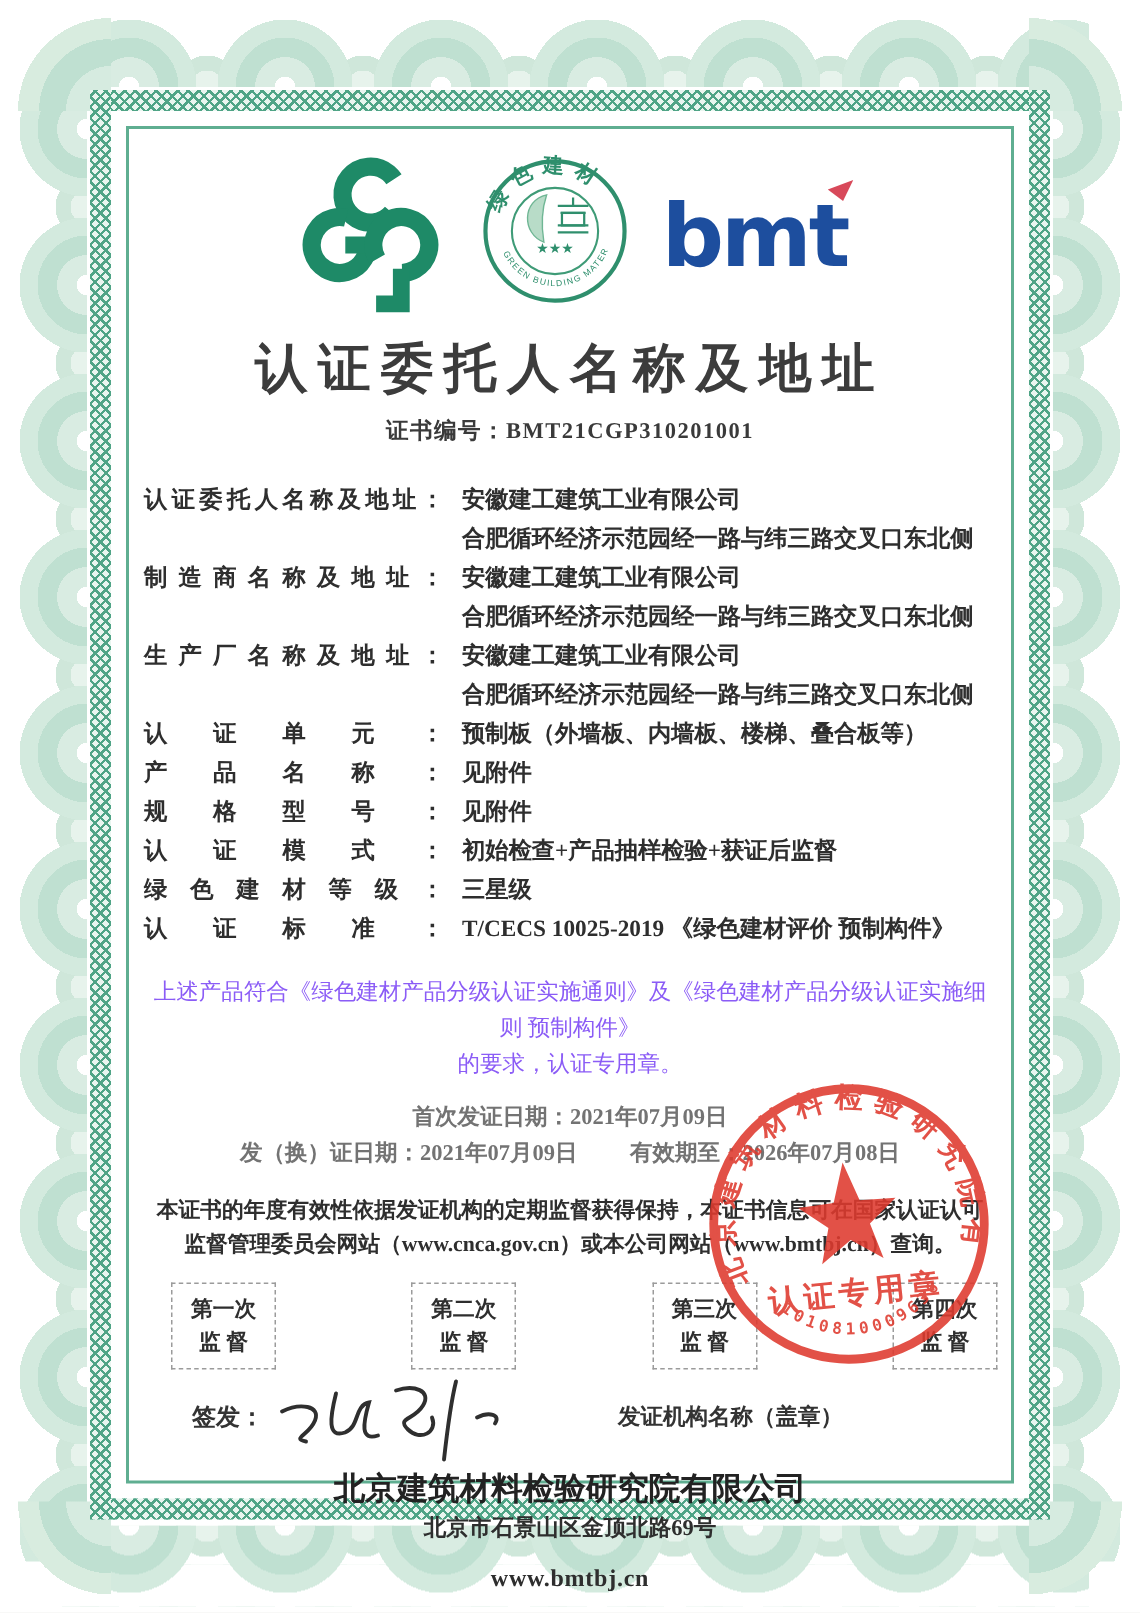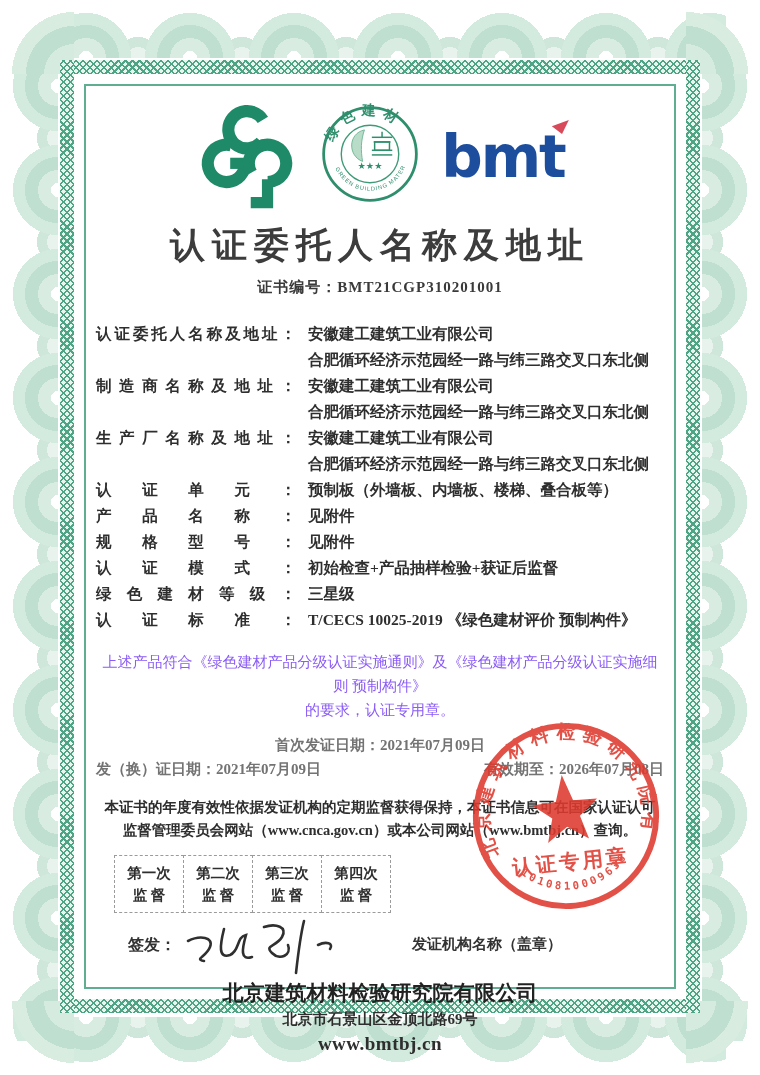--- a/index.html
+++ b/index.html
@@ -51,33 +51,33 @@
   .bmt-accent{position:absolute;right:-4px;top:-2px;width:17px;height:14px;background:#d8495a;
     clip-path:polygon(0 45%, 100% 0, 60% 100%);}
   .title{margin:12px 0 0 0;text-align:center;font-size:35px;font-weight:bold;color:#3c3c3c;letter-spacing:7px;font-family:"Liberation Sans", sans-serif;}
   .certno{margin-top:9px;text-align:center;font-size:15px;font-weight:bold;color:#3a3a3a;letter-spacing:1px;}
   .fields{margin-top:24px;font-size:15.5px;font-weight:bold;color:#2e2e2e;}
   .frow{display:flex;align-items:flex-start;}
   .flabel{width:200px;flex:0 0 200px;text-align:justify;text-align-last:justify;line-height:26px;}
   .fval{margin-left:12px;line-height:26px;}
   .statement{margin-top:17px;text-align:center;font-size:15px;font-weight:normal;line-height:24px;color:#8b5cf6;}
   .dates{margin-top:11px;text-align:center;font-size:15px;font-weight:bold;color:#737373;line-height:24px;}
-  .dates .row2{display:flex;justify-content:space-between;gap:35px;}
+  .dates .row2{display:flex;justify-content:center;gap:35px;}
   .notice{margin-top:15px;text-align:center;font-size:14.5px;font-weight:bold;line-height:23px;color:#2e2e2e;}
-  .supervision{margin-top:13px;margin-left:18px;display:flex;}
+  .supervision{margin-top:13px;margin-left:18px;display:flex;justify-content:space-between;}
   .sup-cell{width:64px;border:1px dashed #9b9b9b;margin-right:-1px;padding:6px 2px;text-align:center;
     font-size:14.5px;font-weight:bold;line-height:22px;color:#2e2e2e;}
   .signrow{margin-top:8px;display:flex;align-items:flex-start;position:relative;height:58px;}
   .sign-label{margin-left:32px;font-size:16px;font-weight:bold;margin-top:14px;}
   .signature{margin-left:4px;margin-top:-6px;}
   .org-label{margin-left:42px;margin-top:14px;font-size:15px;font-weight:bold;}
   .issuer{text-align:center;margin-top:0px;line-height:1.35;}
   .issuer-name{font-family:"Liberation Sans", sans-serif;font-weight:bold;font-size:21px;color:#222;}
   .issuer-addr{font-size:15px;font-weight:bold;color:#2e2e2e;margin-top:2px;}
-  .issuer-site{font-size:19px;font-weight:bold;color:#2e2e2e;margin-top:1px;letter-spacing:.5px;}
+  .issuer-site{font-size:16px;font-weight:bold;color:#2e2e2e;margin-top:12px;letter-spacing:.5px;}
   .seal{position:absolute;left:468px;top:718px;opacity:.88;transform:rotate(-6deg);}
   .em-ring{fill:none;stroke:#2f8f6d;stroke-width:3;}
 </style>
 </head>
 <body>
 
 <div class="cert">
 
   <div class="lace lace-top"></div>
   <div class="lace lace-bottom"></div>

